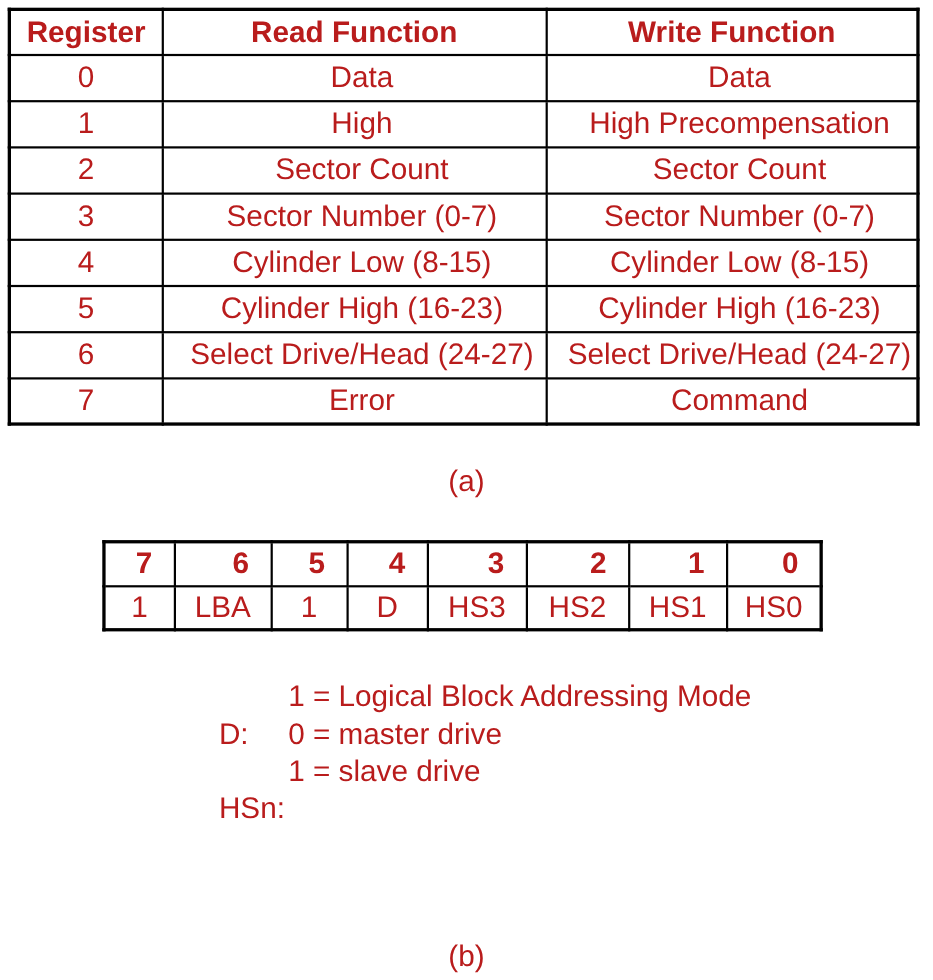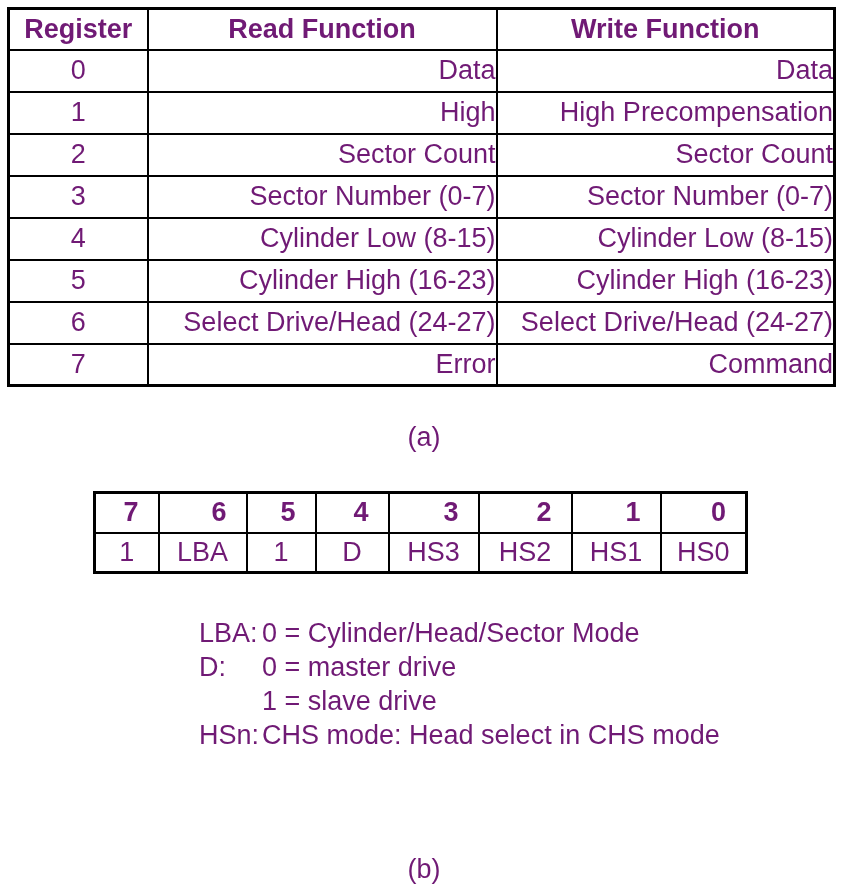--- a/index.html
+++ b/index.html
@@ -2,21 +2,21 @@
 <html><head>
 <meta charset="utf-8">
 <style>
   * { margin: 0; padding: 0; box-sizing: border-box; }
   html, body { background: #ffffff; }
   .page {
     position: relative;
     width: 848px;
     height: 891px;
     background: #ffffff;
-    color: #701a75;
+    color: #b91c1c;
     font-family: "Liberation Sans", "DejaVu Sans", sans-serif;
     font-size: 27px;
     overflow: hidden;
   }
   table {
     position: absolute;
     border-collapse: collapse;
     table-layout: fixed;
   }
   
@@ -29,21 +29,21 @@
   .table-a th, .table-a td {
     border: 2px solid #000;
     vertical-align: middle;
     white-space: nowrap;
     overflow: hidden;
   }
   .table-a thead tr { height: 41px; }
   .table-a tbody tr { height: 42px; }
   .table-a th { font-weight: bold; text-align: center; }
   .table-a td.reg { text-align: center; }
-  .table-a td.fn { text-align: right; padding-left: 14px; }
+  .table-a td.fn { text-align: center; padding-left: 14px; }
   
   .caption {
     position: absolute;
     left: 0;
     width: 100%;
     text-align: center;
     line-height: 34px;
   }
   .caption-a { top: 420px; }
   .caption-b { top: 852px; }
@@ -167,35 +167,31 @@
         <td>HS3</td>
         <td>HS2</td>
         <td>HS1</td>
         <td>HS0</td>
       </tr>
     </tbody>
   </table>
 
   <div class="legend">
     <div class="legend-row">
-      <span class="legend-label">LBA:</span>
-      <span class="legend-text">0 = Cylinder/Head/Sector Mode</span>
-    </div>
-    <div class="legend-row">
       <span class="legend-label"></span>
+      <span class="legend-text">1 = Logical Block Addressing Mode</span>
     </div>
     <div class="legend-row">
       <span class="legend-label">D:</span>
       <span class="legend-text">0 = master drive</span>
     </div>
     <div class="legend-row">
       <span class="legend-label"></span>
       <span class="legend-text">1 = slave drive</span>
     </div>
     <div class="legend-row">
       <span class="legend-label">HSn:</span>
-      <span class="legend-text">CHS mode: Head select in CHS mode</span>
     </div>
   </div>
 
   <div class="caption caption-b">(b)</div>
 
 </div>
 
 </body></html>

